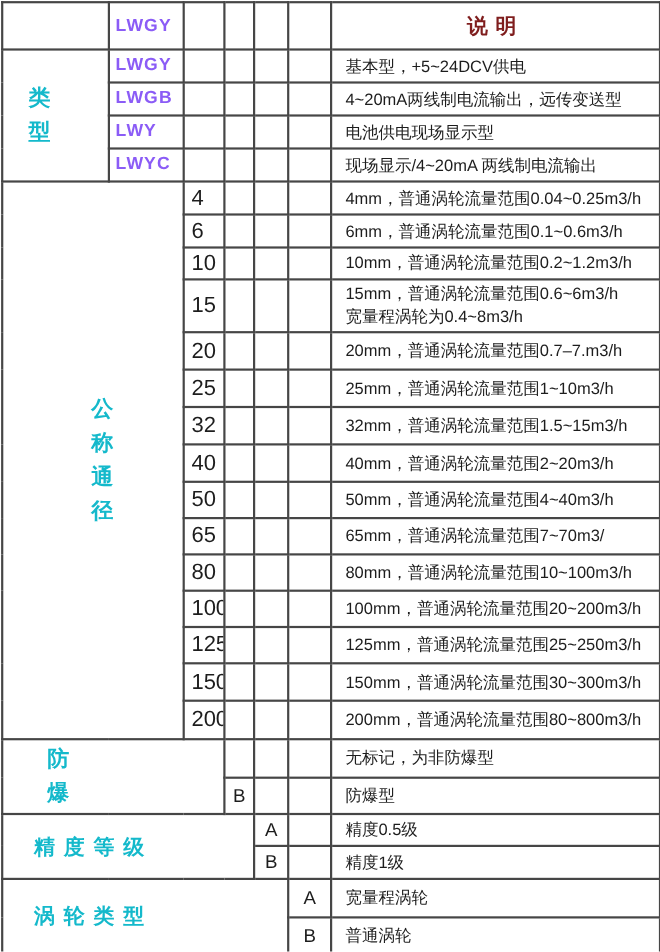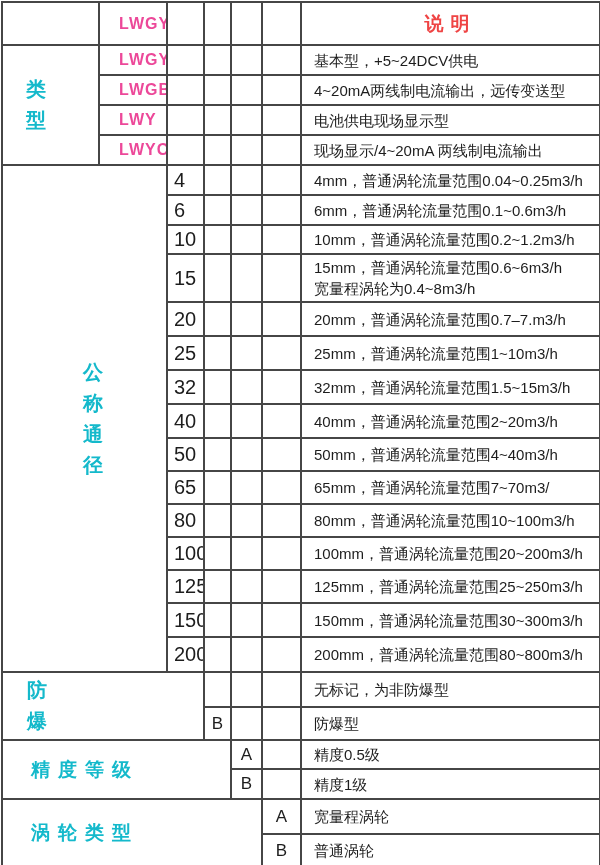--- a/index.html
+++ b/index.html
@@ -6,27 +6,27 @@
   body{width:600px;height:865px;overflow:hidden;
        font-family:"Liberation Sans","DejaVu Sans",sans-serif;}
   table.spec{border-collapse:collapse;table-layout:fixed;width:598px;height:863px;margin:1px;}
   td{border:2px solid #464646;padding:0;vertical-align:middle;overflow:hidden;}
   
   
   .cat{color:#14b9cb;font-weight:bold;}
   .vstack{width:1.05em;line-height:1.55;font-size:20px;word-break:break-all;}
   .pl22{padding-left:22px;text-align:right;}
   .pl80{padding-left:80px;margin-top:28px;}
-  .pl40{padding-left:24px;}
+  .pl40{padding-left:40px;}
   .pl28{padding-left:28px;}
   .lab-h{font-size:19px;letter-spacing:8px;white-space:nowrap;margin-left:36px;}
   
-  .code{color:#ec4899;font-weight:bold;font-size:16px;padding-left:19px;letter-spacing:1px;}
-  
-  .hdr-desc{color:#ef4444;font-weight:bold;font-size:19px;text-align:center;letter-spacing:7px;}
+  .code{color:#8b5cf6;font-weight:bold;font-size:16px;padding-left:5px;letter-spacing:1px;}
+  
+  .hdr-desc{color:#7f1d1d;font-weight:bold;font-size:19px;text-align:center;letter-spacing:7px;}
   
   .num{font-size:20px;color:#1d1d1d;padding-left:6px;}
   
   .opt{font-size:17px;color:#1d1d1d;text-align:center;}
   
   .desc{font-size:15px;color:#1d1d1d;padding-left:12px;line-height:21px;}
   
   .h43{height:43px}.h30{height:30px}.h29{height:29px}.h48{height:48px}
   .h34{height:34px}.h33{height:33px}.h35{height:35px}
 </style>

